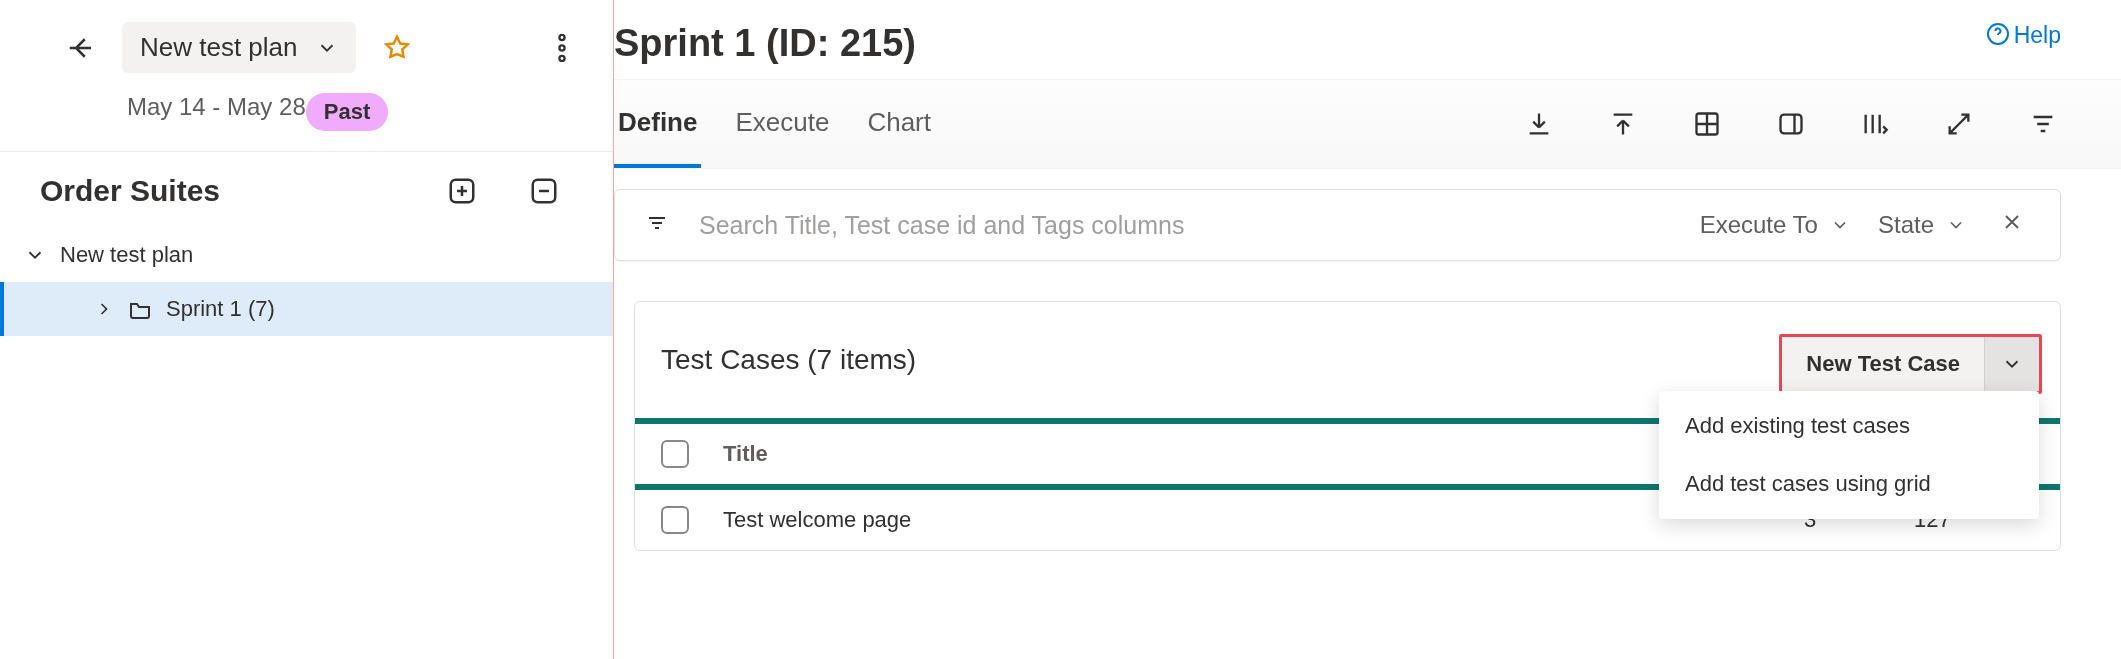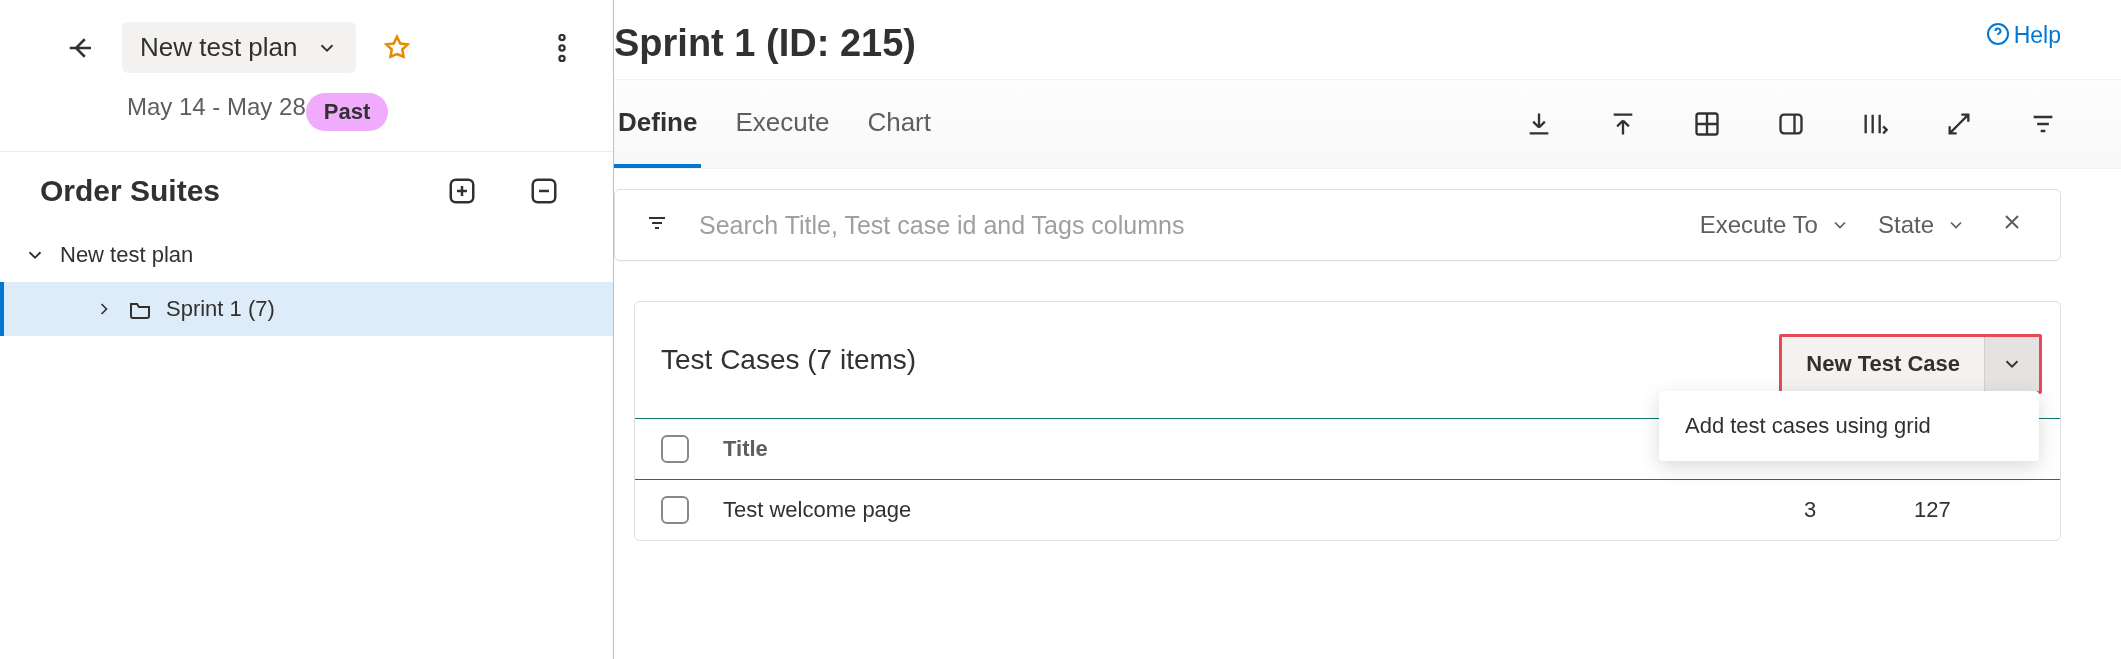--- a/index.html
+++ b/index.html
@@ -218,21 +218,21 @@
   .dropdown-item {
     padding:16px 26px;
     font-size:22px;
     cursor:pointer;
   }
   .table { width:100%; }
   .th-row, .td-row {
     display:flex;
     align-items:center;
     padding:16px 26px;
-    border-top:1px solid #0f766e;
+    border-top:6px solid #0f766e;
     font-size:22px;
   }
   .th-row { color:#605e5c; font-weight:600; }
   .cb {
     width:28px; height:28px;
     border:2px solid #8a8886;
     border-radius:6px;
     margin-right:34px;
     cursor:pointer;
     flex-shrink:0;
@@ -409,20 +409,21 @@
     <div class="cases-hdr">
       <span class="cases-title">Test Cases (7 items)</span>
       <div class="split-btn">
         <div class="split-main">New Test Case</div>
         <div class="split-caret">
           <svg width="22" height="22" viewBox="0 0 24 24">
               <path d="M6 9l6 6 6-6"></path>
             </svg>
         </div>
         <div class="dropdown-menu">
+          <div class="dropdown-item">Add existing test cases</div>
           <div class="dropdown-item">Add test cases using grid</div>
         </div>
       </div>
     </div>
 
     <div class="table">
       <div class="th-row">
         <span class="cb"></span>
         <span class="col-title">Title</span>
         <span class="col-order">Order</span>

